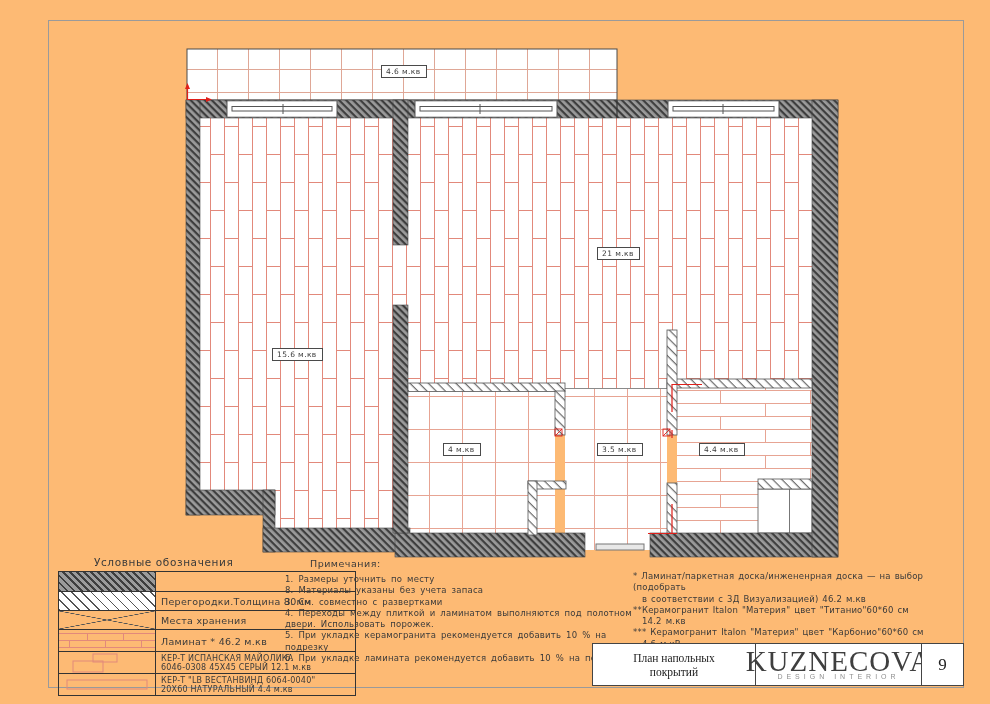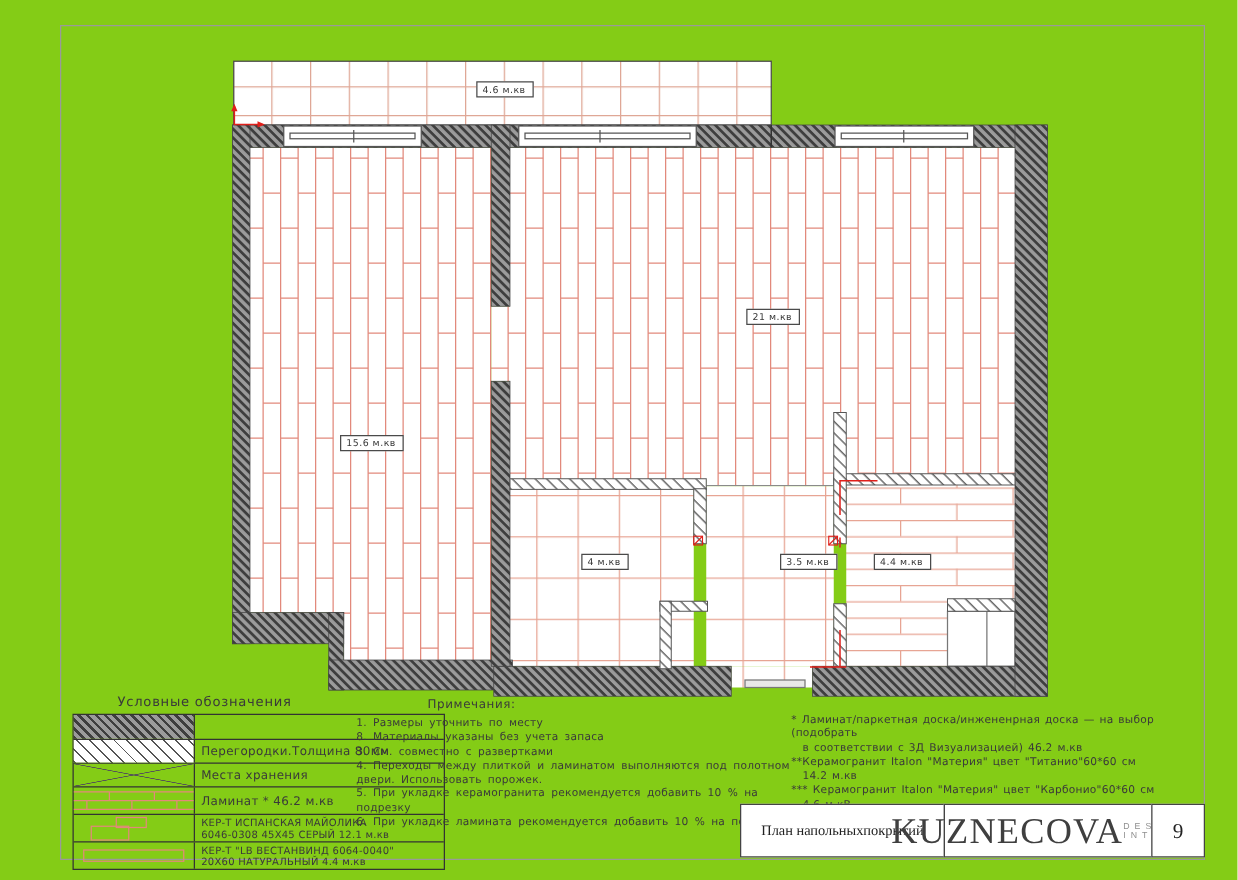--- a/index.html
+++ b/index.html
@@ -1,44 +1,44 @@
 <!DOCTYPE html>
 <html><head>
 <meta charset="utf-8">
 <style>
   html,body{margin:0;padding:0;background:#fff;}
-  #sheet{position:relative;width:990px;height:704px;background:#84cc16;overflow:hidden;
+  #sheet{position:relative;width:990px;height:704px;background:#fdba74;overflow:hidden;
          font-family:"DejaVu Sans",sans-serif;color:#2e2e2e;}
   #frame{position:absolute;left:48px;top:20px;width:914px;height:666px;border:1px solid #9a9a9a;}
   svg{position:absolute;left:0;top:0;}
   
   .arealabel{position:absolute;font-size:7.5px;letter-spacing:.4px;color:#3a3a3a;background:#fff;
              border:1px solid #4a4a4a;padding:1px 5px 1px 4px;white-space:nowrap;line-height:9px;}
   
   #legend-title{position:absolute;left:94px;top:556px;font-size:10.5px;letter-spacing:.6px;color:#3a3a3a;}
   #legend{position:absolute;left:58px;top:571px;width:296px;border:1px solid #333;}
   .lrow{display:flex;border-bottom:1px solid #333;}
   .lrow:last-child{border-bottom:none;}
   .lswatch{width:96px;position:relative;flex:0 0 96px;border-right:1px solid #333;}
   .llabel{flex:1;padding:2px 3px 1px 5px;font-size:9.5px;letter-spacing:.3px;color:#3a3a3a;line-height:11px;display:flex;flex-direction:column;justify-content:center;}
   .llabel.small{font-size:8px;line-height:9.5px;letter-spacing:.2px;}
   .sw-walls{background:repeating-linear-gradient(45deg,#3e3e3e 0 2px,#9b9b9b 2px 5px);}
   .sw-part{background:repeating-linear-gradient(45deg,#555 0 1px,#fff 1px 7px);}
   .sw-storage{background:
       linear-gradient(to top right,transparent 48.5%,#555 49.5%,#555 50.5%,transparent 51.5%),
       linear-gradient(to bottom right,transparent 48.5%,#555 49.5%,#555 50.5%,transparent 51.5%);}
   
-  #notes-title{position:absolute;left:310px;top:558px;font-size:9.5px;letter-spacing:.5px;color:#3a3a3a;margin-left:32px;}
+  #notes-title{position:absolute;left:310px;top:558px;font-size:9.5px;letter-spacing:.5px;color:#3a3a3a;}
   #notes{position:absolute;left:285px;top:574px;width:368px;font-size:8.5px;line-height:11.3px;
          letter-spacing:.2px;word-spacing:2px;color:#3a3a3a;}
   #footnotes{position:absolute;left:633px;top:571px;width:345px;font-size:8.5px;line-height:11.3px;
          letter-spacing:.2px;word-spacing:1px;color:#3a3a3a;}
   .fn-indent{padding-left:9px;}
   
-  .tbbox{position:absolute;border:1px solid #444;background:#fff;display:flex;flex-direction:row;
+  .tbbox{position:absolute;border:1px solid #444;background:#fff;display:flex;flex-direction:column;
          align-items:center;justify-content:center;}
   #tb-title{left:592px;top:643px;width:162px;height:41px;font-family:"Liberation Serif",serif;
             font-size:11.5px;line-height:14px;color:#222;text-align:center;}
   #tb-logo{left:755px;top:643px;width:165px;height:41px;}
   #tb-brand{font-family:"Liberation Serif",serif;font-size:29px;letter-spacing:1px;color:#3f3f3f;line-height:22px;}
   #tb-brandsub{font-family:"Liberation Sans",sans-serif;font-size:7px;letter-spacing:4px;color:#8f8f8f;margin-top:1px;}
   #tb-page{left:921px;top:643px;width:41px;height:41px;font-family:"Liberation Serif",serif;font-size:17px;color:#222;}
 </style>
 </head>
 <body>
@@ -145,22 +145,22 @@
       <rect x="555" y="429" width="7" height="7" stroke-width="0.9"></rect>
       <line x1="555" y1="436" x2="562" y2="429" stroke-width="0.9"></line>
       <rect x="663" y="429" width="7" height="7" stroke-width="0.9"></rect>
       <line x1="663" y1="436" x2="670" y2="429" stroke-width="0.9"></line>
     </g>
   </svg>
 
   <div class="arealabel" style="left:381px;top:65px;">4.6 м.кв</div>
   <div class="arealabel" style="left:272px;top:316px;margin-top:32px;">15.6 м.кв</div>
   <div class="arealabel" style="left:597px;top:247px;">21 м.кв</div>
-  <div class="arealabel" style="left:465px;top:443px;">4 м.кв</div>
-  <div class="arealabel" style="left:624px;top:443px;">3.5 м.кв</div>
+  <div class="arealabel" style="left:443px;top:443px;">4 м.кв</div>
+  <div class="arealabel" style="left:597px;top:443px;">3.5 м.кв</div>
   <div class="arealabel" style="left:699px;top:443px;">4.4 м.кв</div>
 
   <div id="legend-title">Условные обозначения</div>
   <div id="legend">
     <div class="lrow" style="height:19px;">
       <div class="lswatch sw-walls"></div>
     </div>
     <div class="lrow" style="height:18px;">
       <div class="lswatch sw-part"></div>
       <div class="llabel">Перегородки.Толщина 80мм</div>

